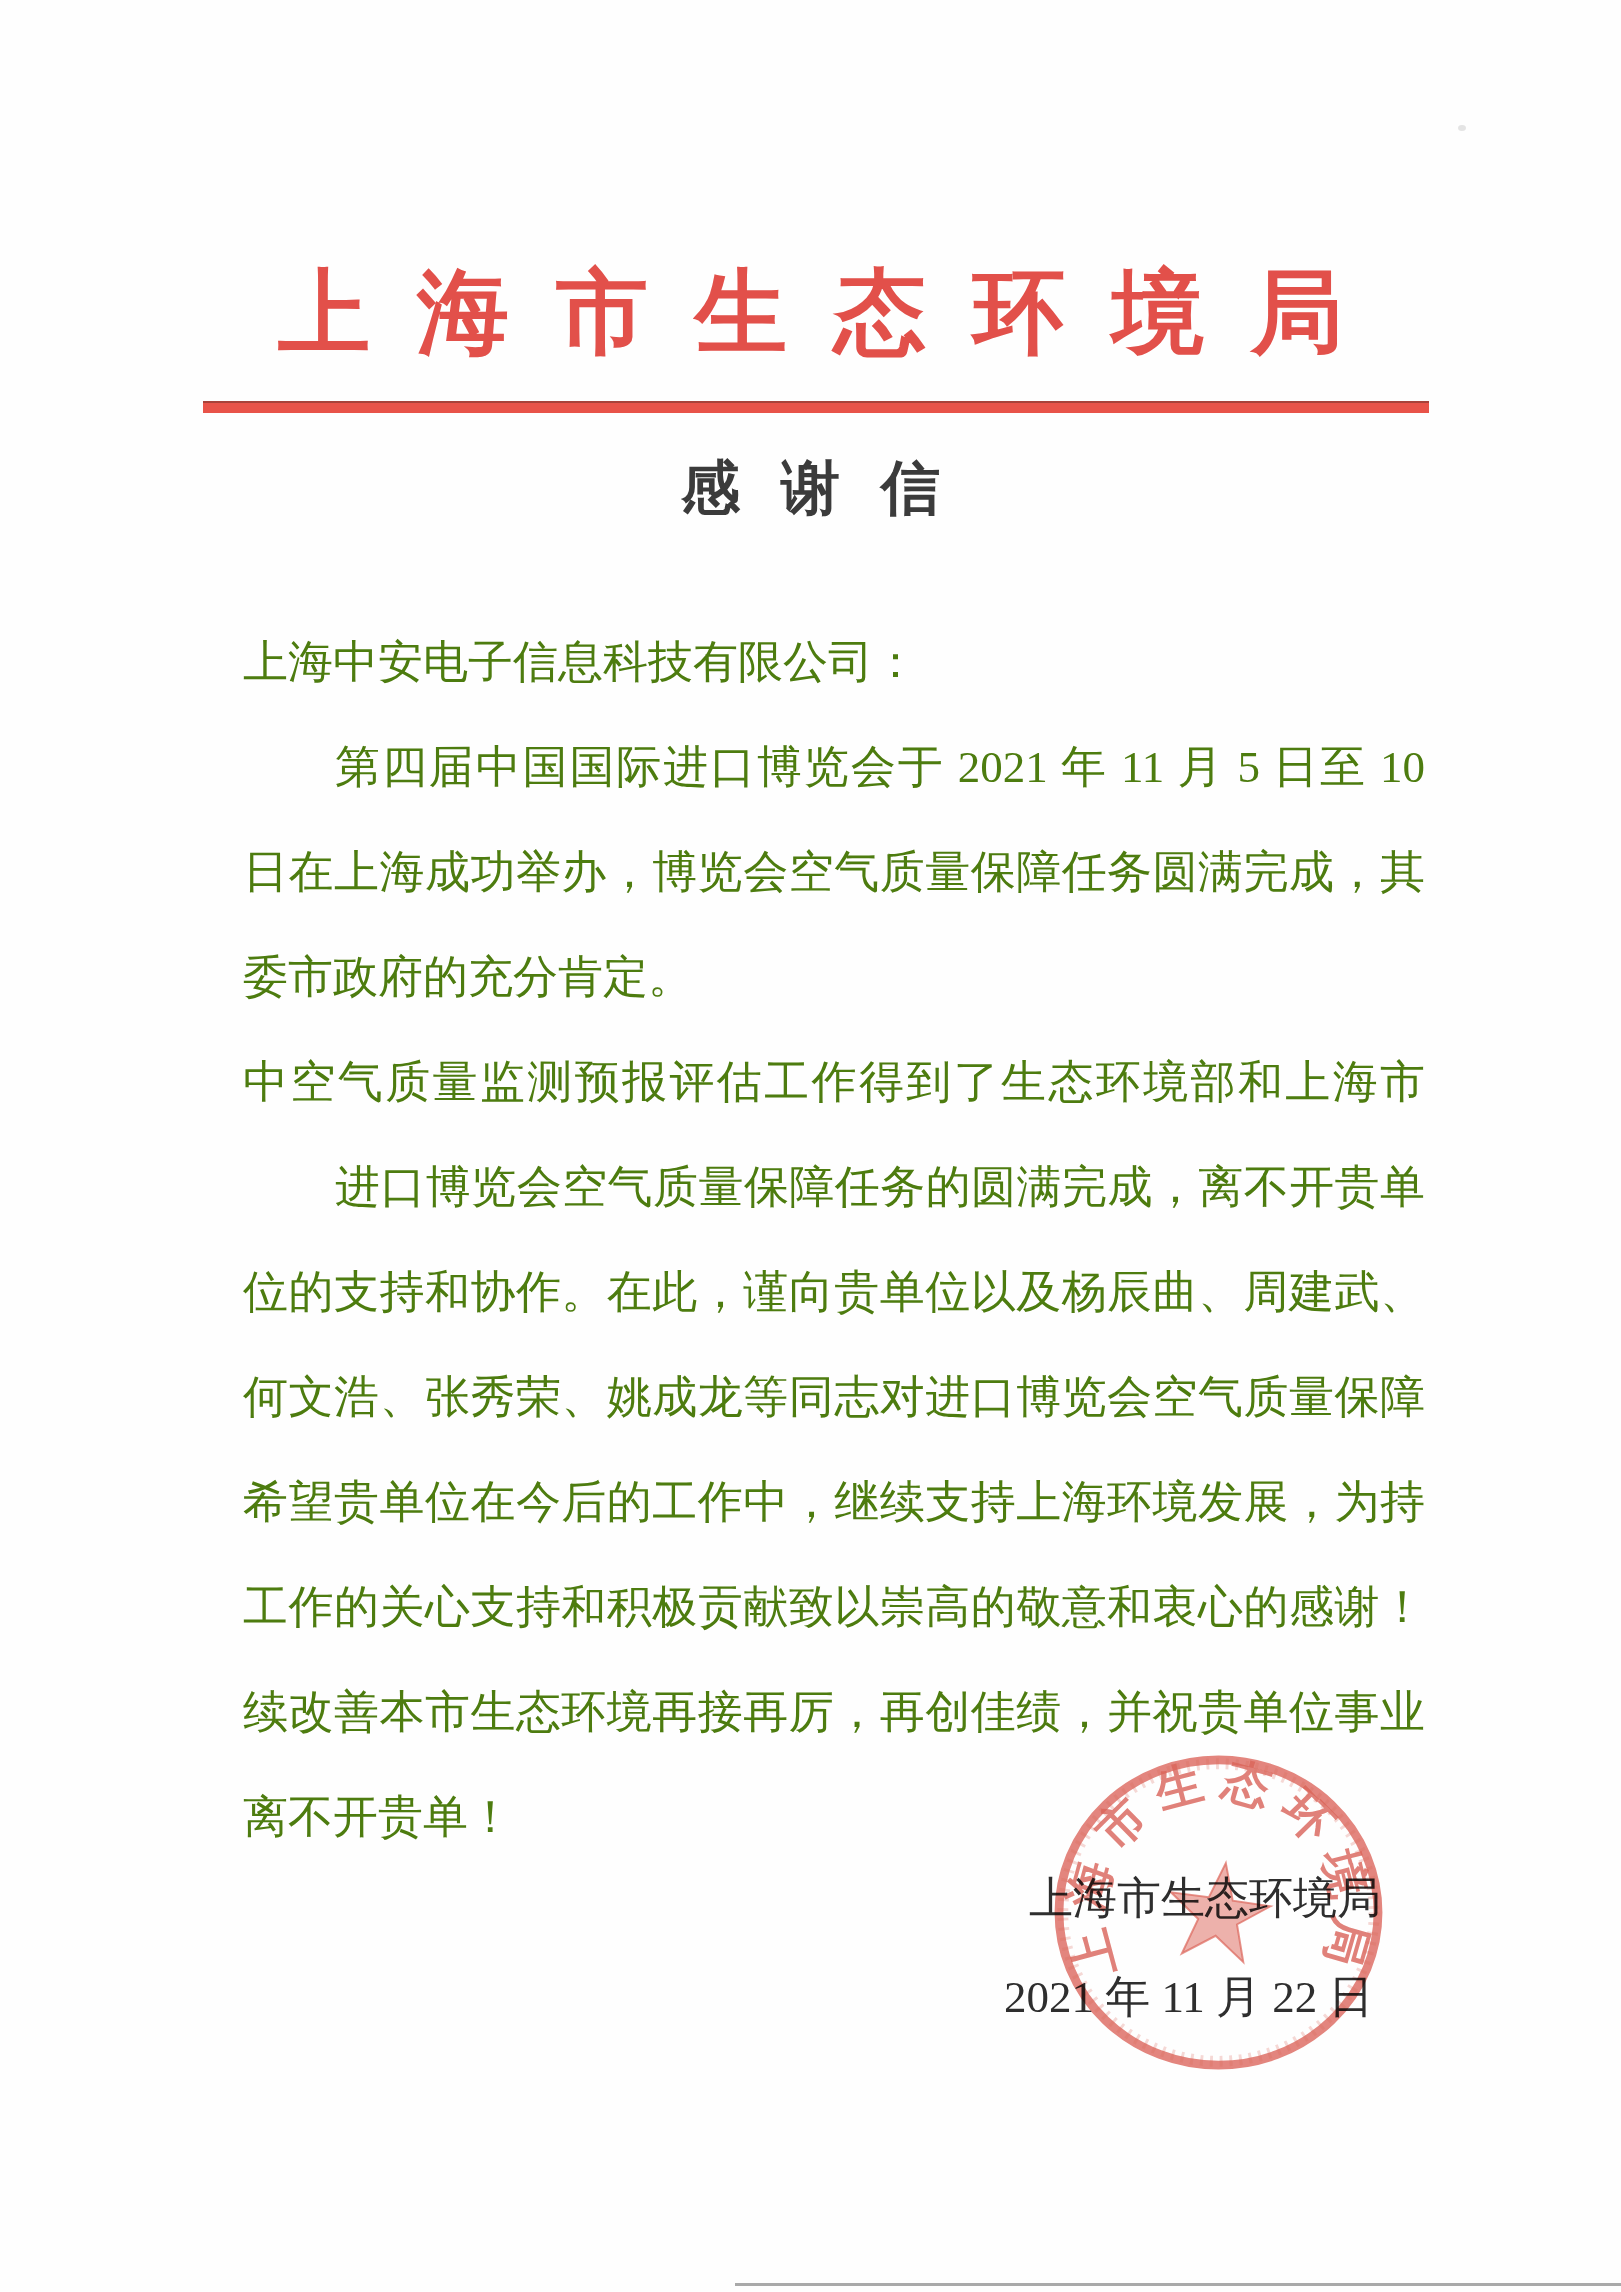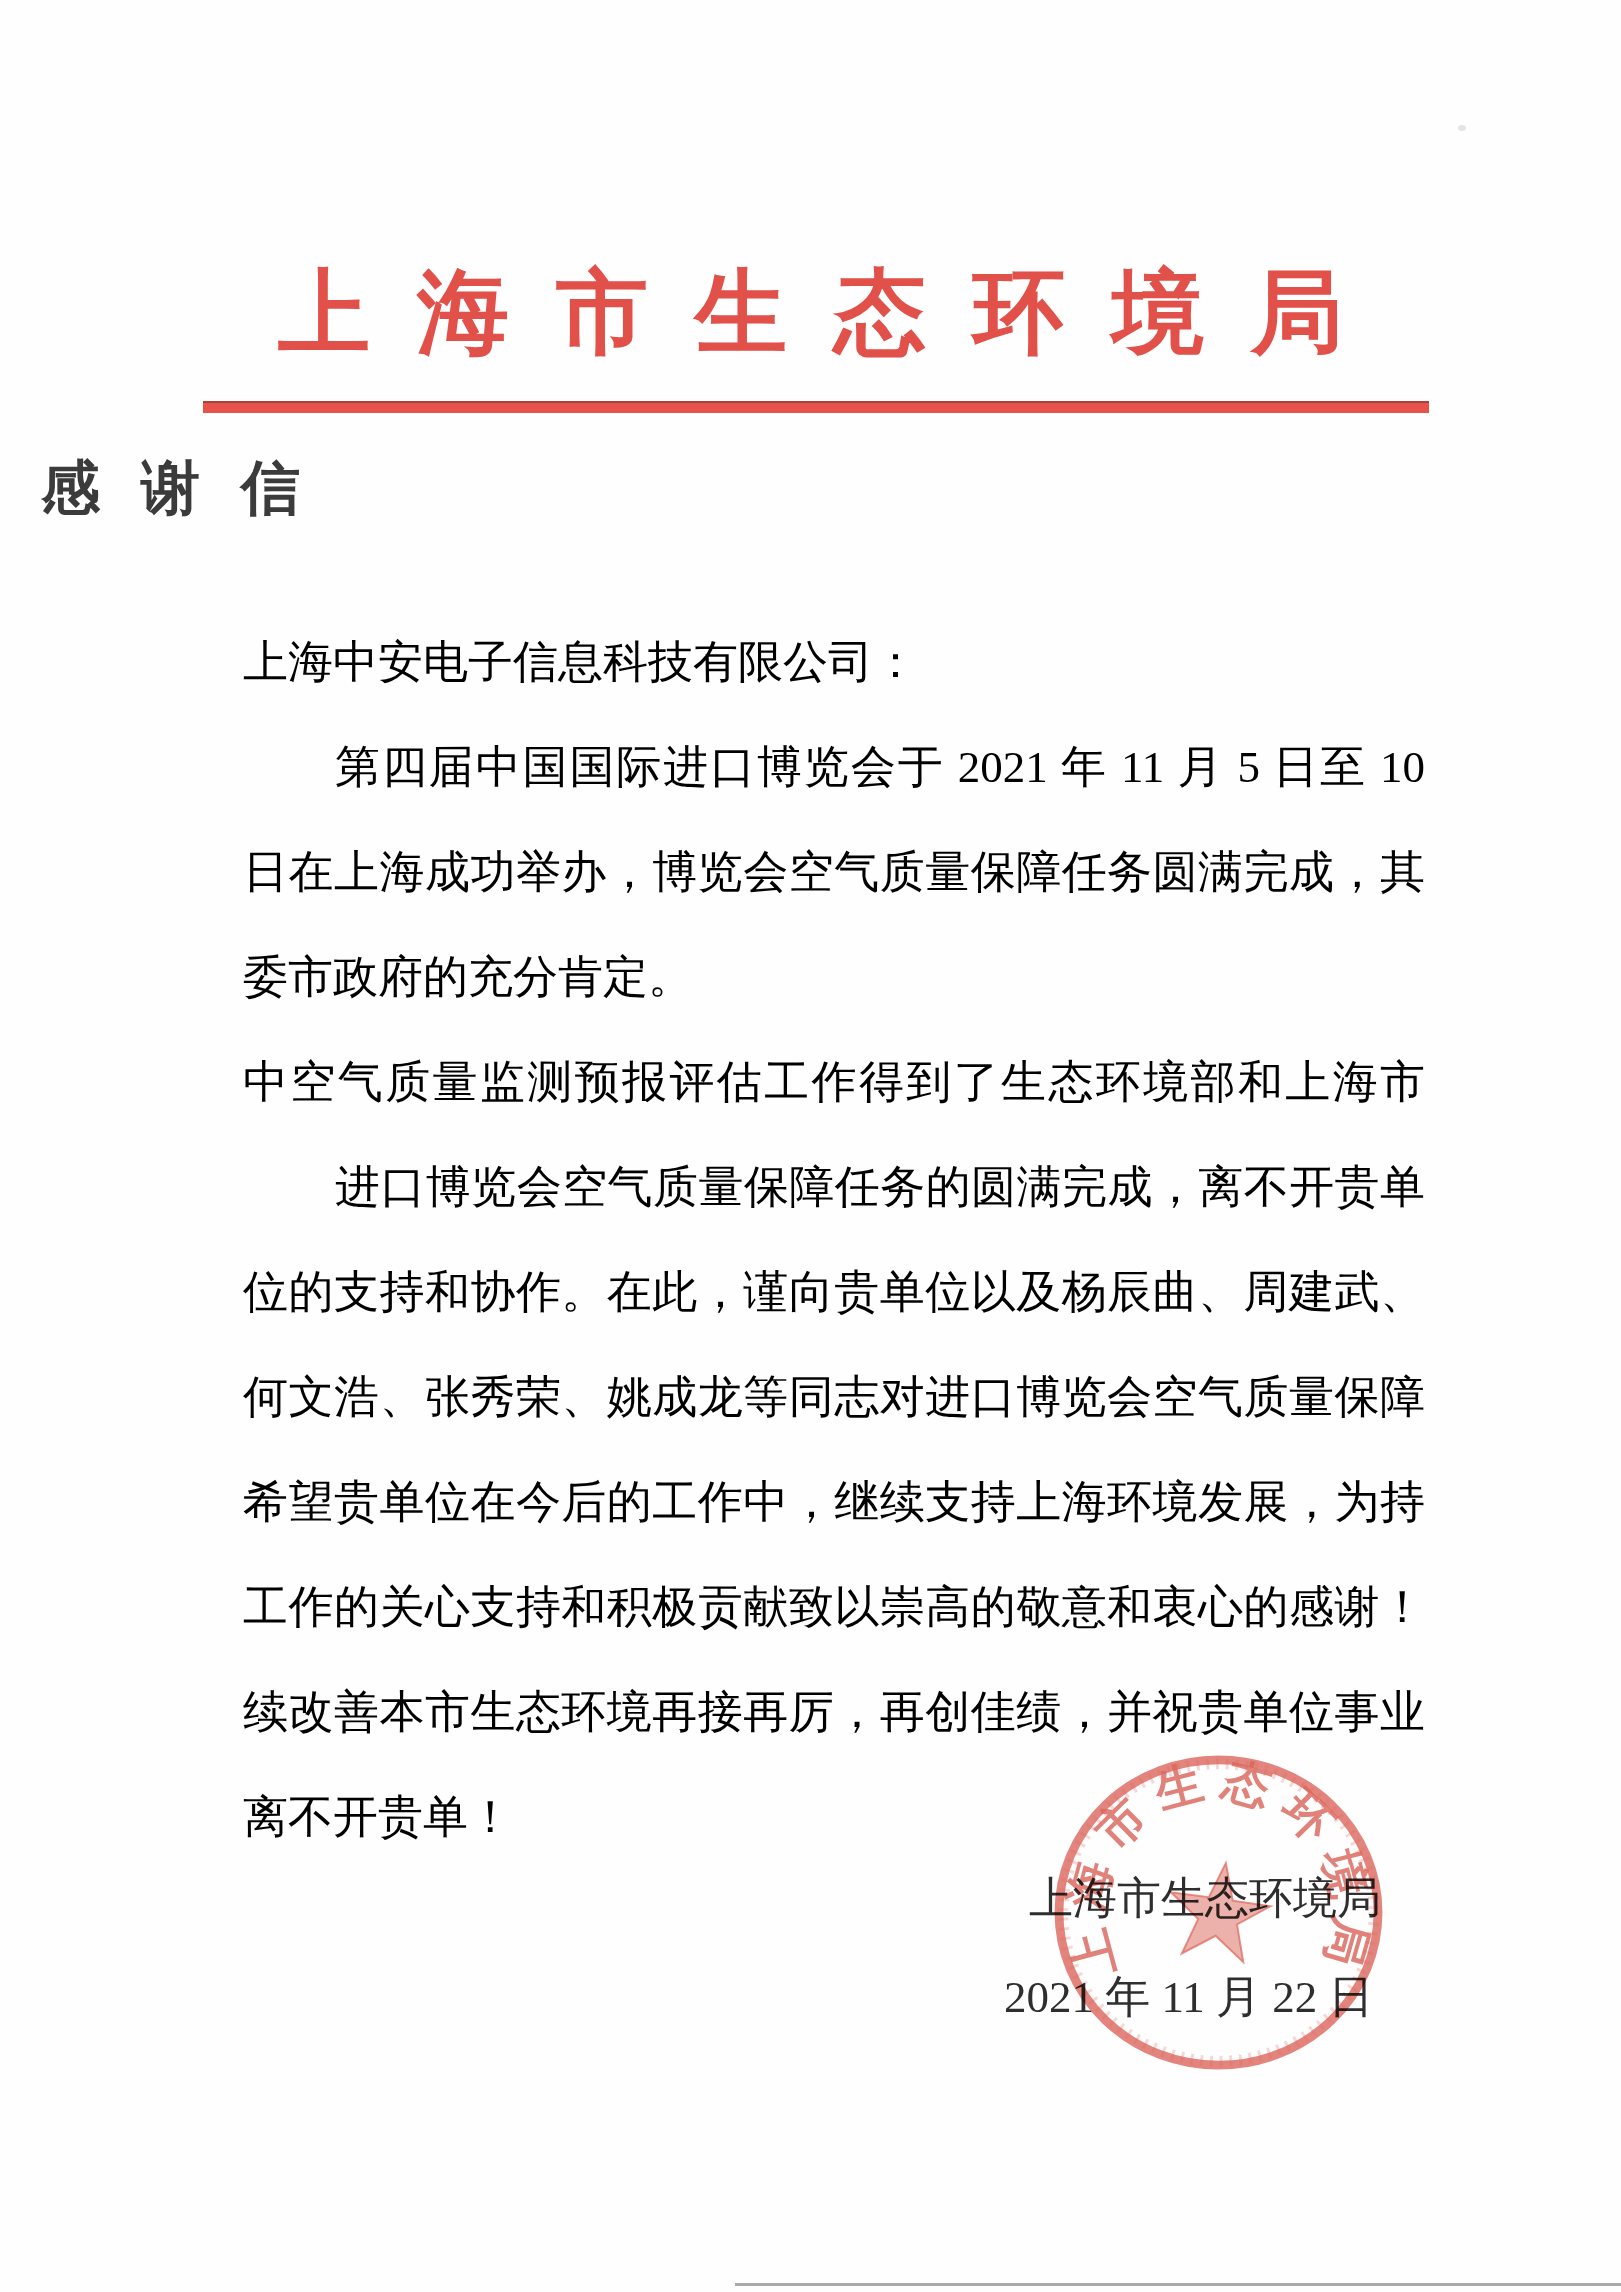--- a/index.html
+++ b/index.html
@@ -20,29 +20,30 @@
     line-height:1.1;
     white-space:nowrap;
   }
   .red-rule{
     position:absolute;left:203px;top:401px;
     width:1226px;height:11.8px;
     background:linear-gradient(to bottom,#a8423a 0 2px,#e85349 2px 100%);
   }
   .letter-title{
     position:absolute;left:0;top:449px;width:100%;
+    text-align:center;
     font-size:59px;font-weight:bold;
     letter-spacing:41px;text-indent:41px;
     color:#3b3b3b;
     white-space:nowrap;
   }
   
   .body-block{
     position:absolute;left:243px;top:610px;width:1182px;
-    color:#000000;
+    color:#4d7c0f;
   }
   .line{
     box-sizing:border-box;
     width:1182px;height:105px;line-height:105px;
     font-size:45px;
     text-align:justify;
     text-justify:inter-ideograph;
     white-space:nowrap;
   }
   .line.fill{white-space:normal;text-align-last:justify;}

